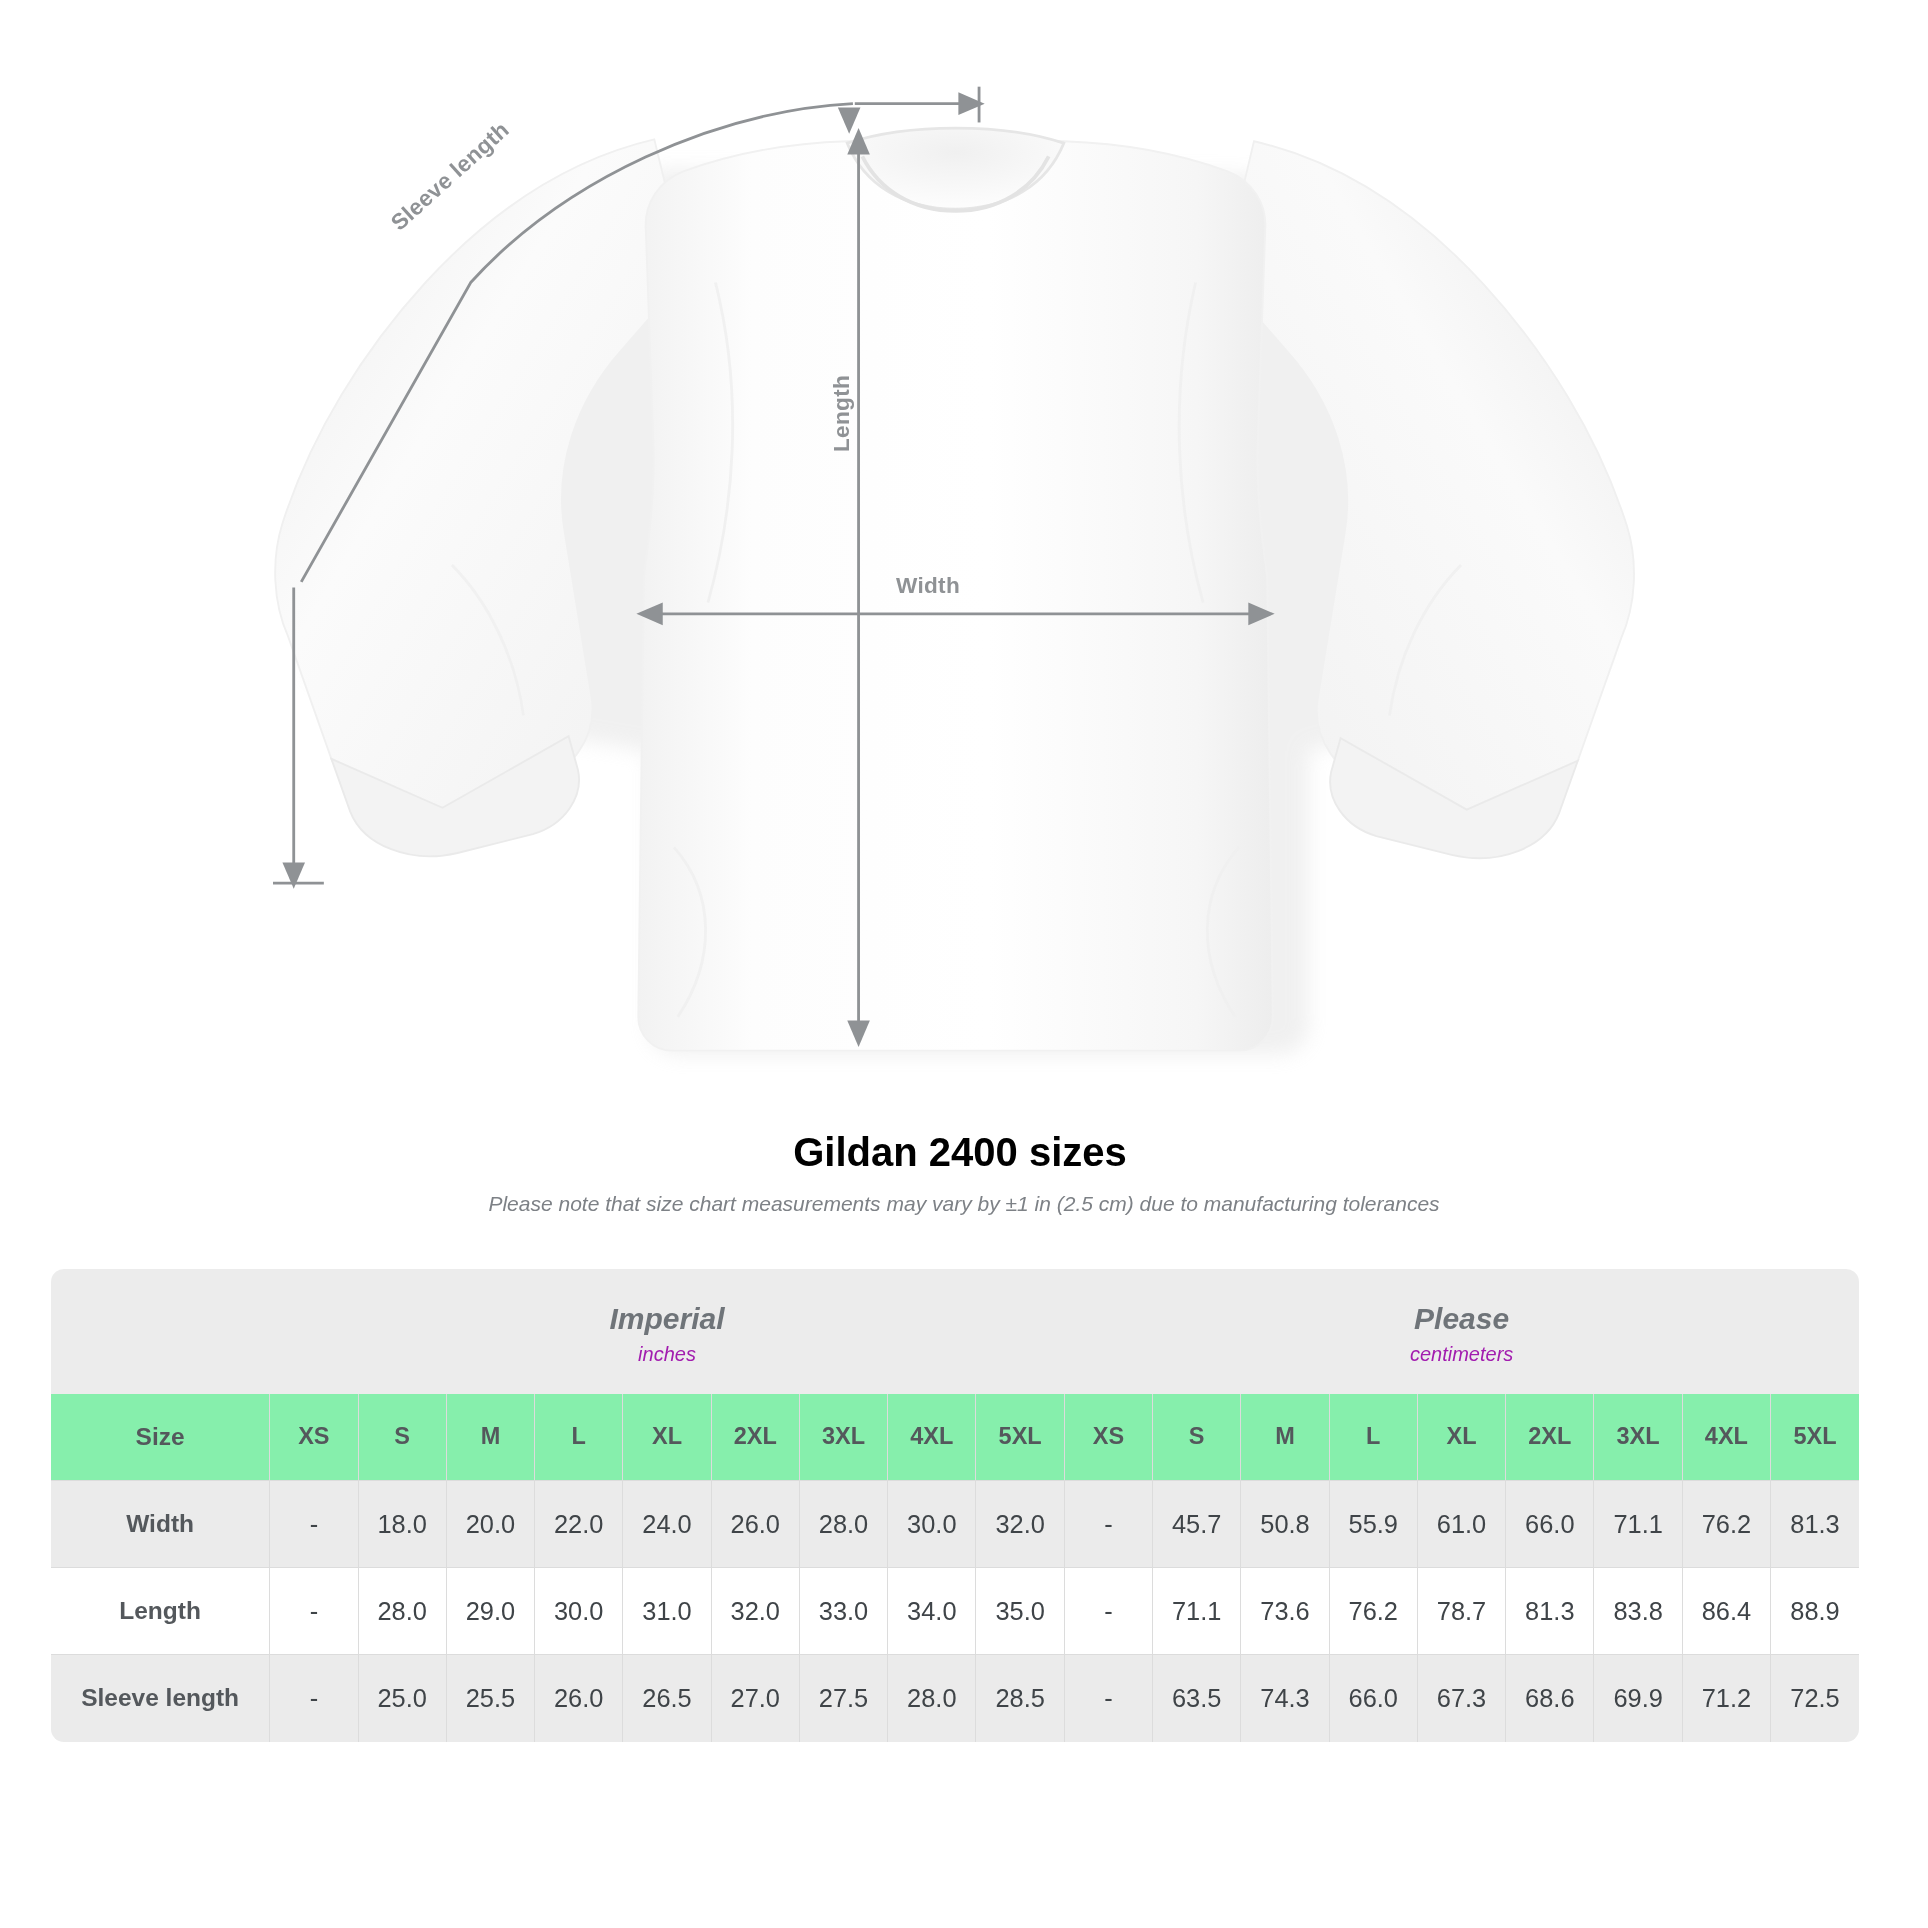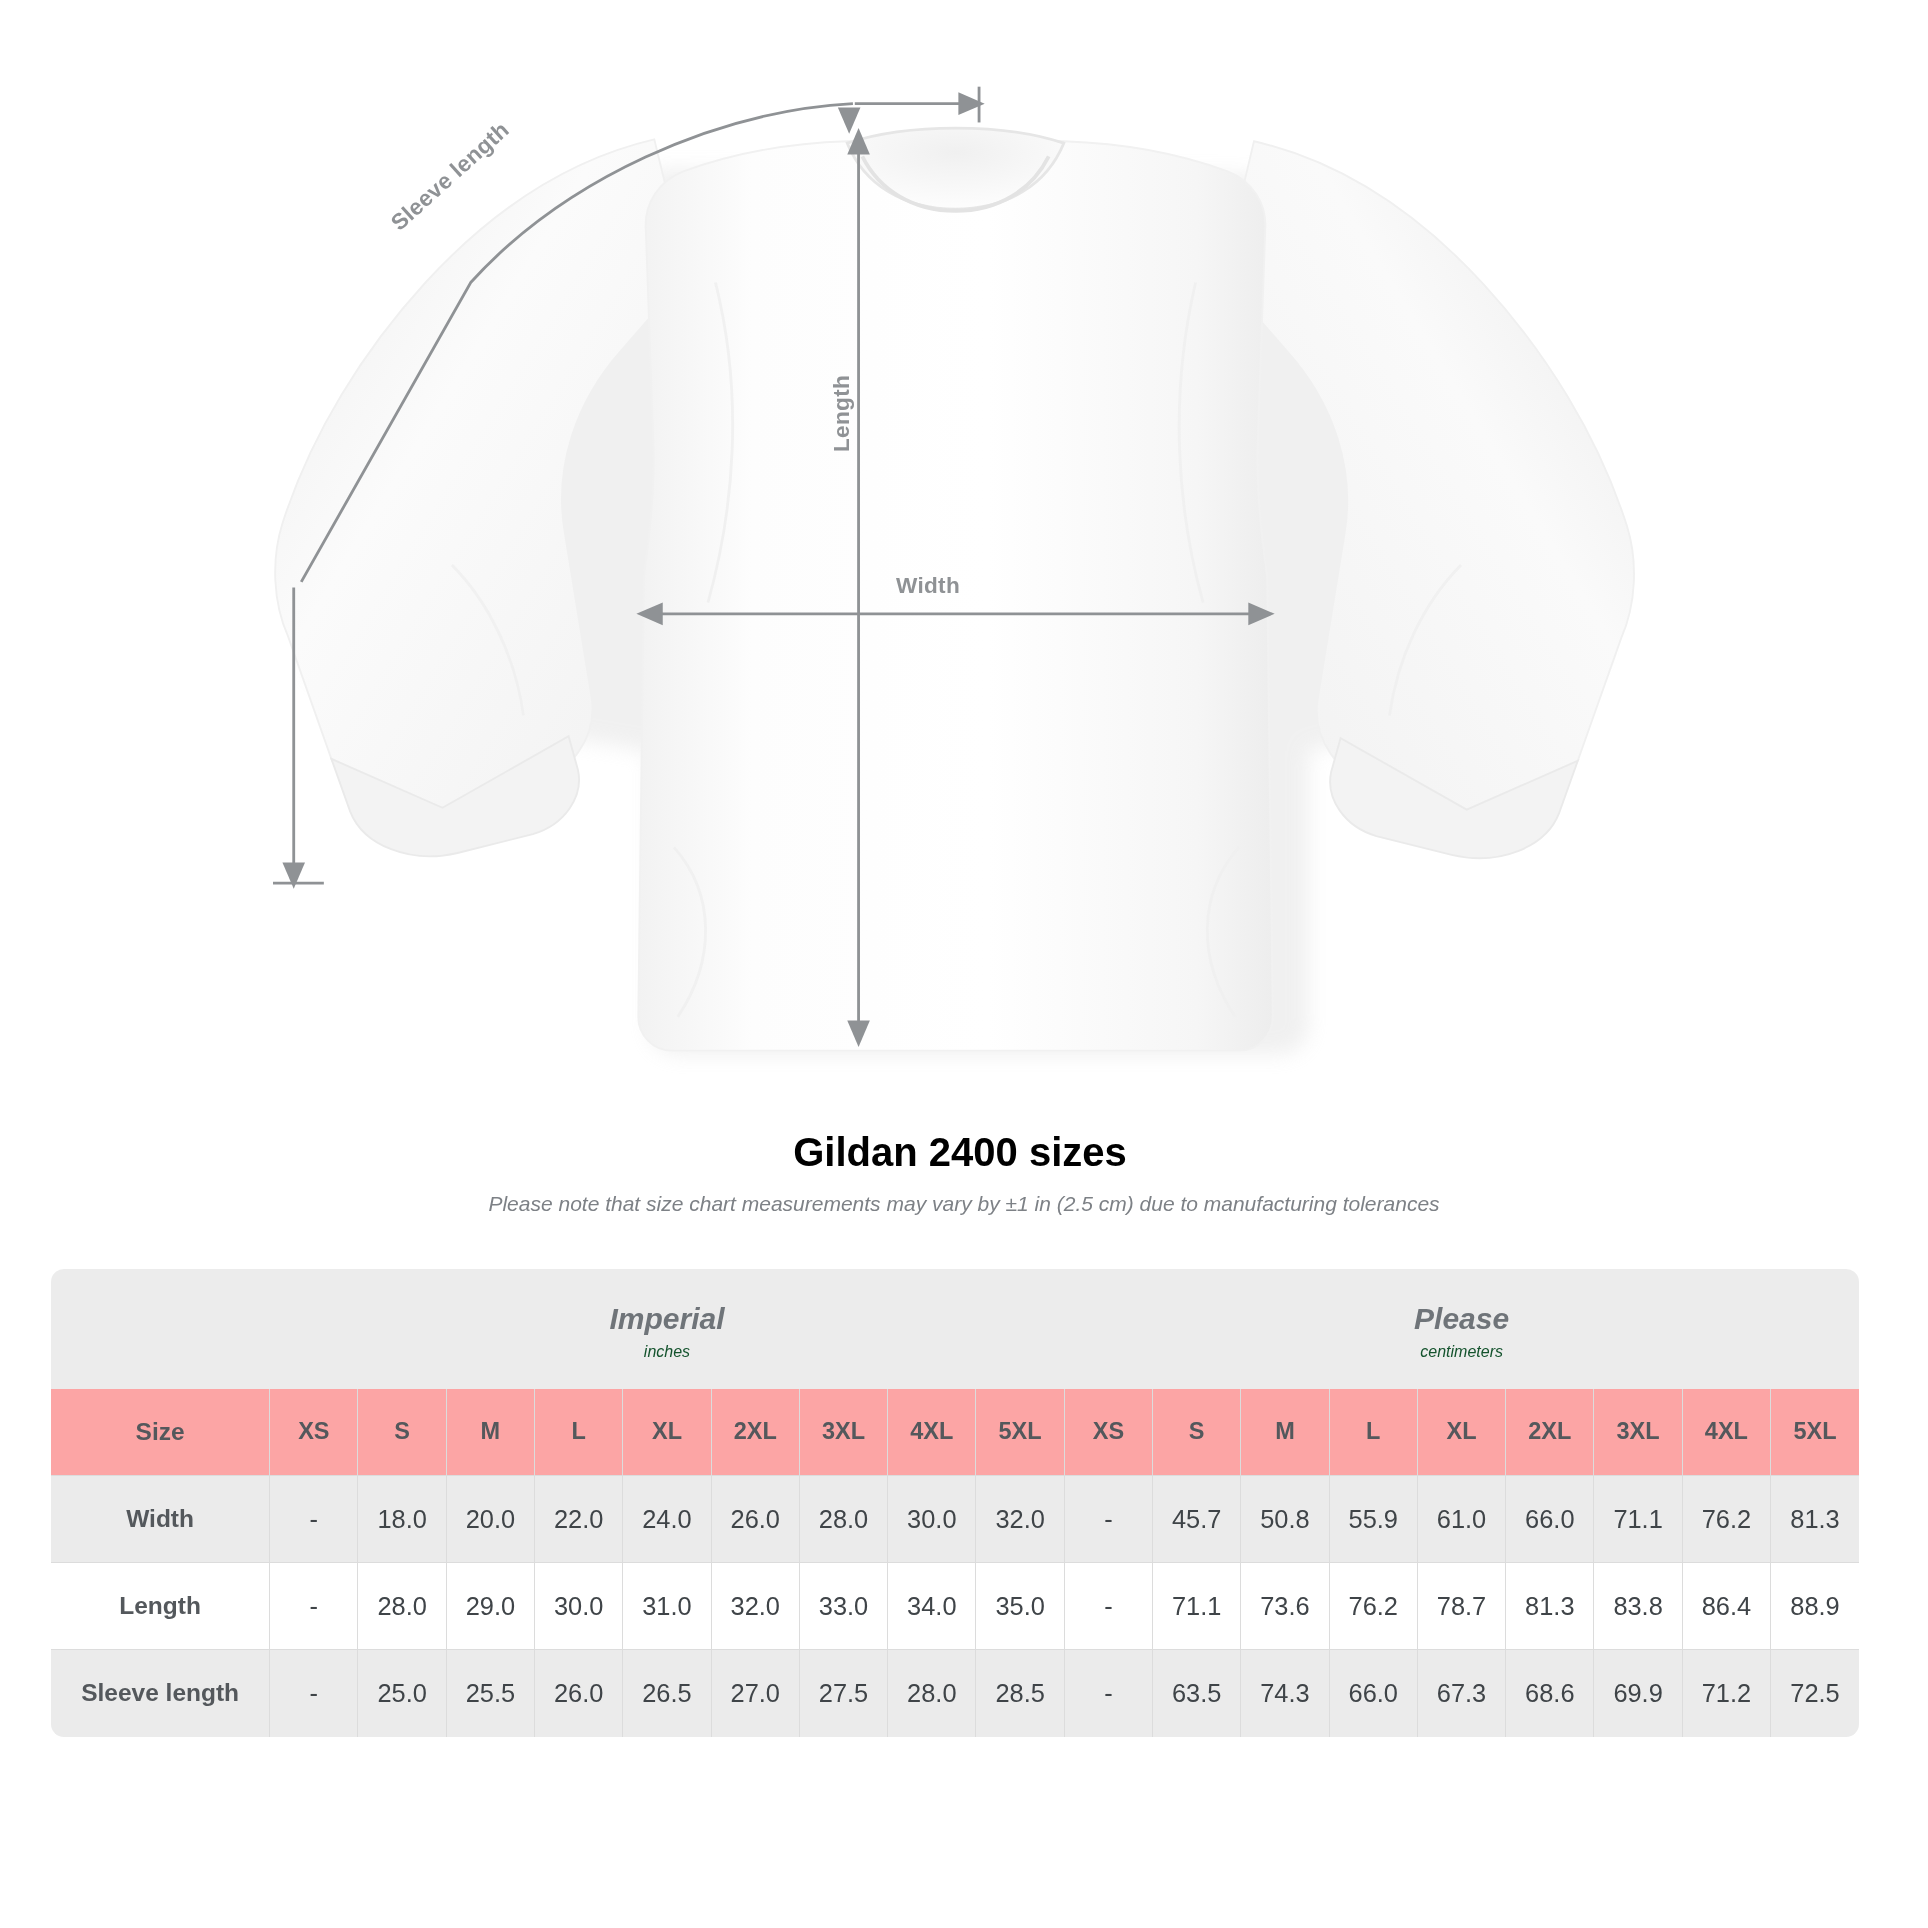--- a/index.html
+++ b/index.html
@@ -90,28 +90,28 @@
   .unit-head td:first-child { border-top-left-radius: 13px; }
   .unit-head td:last-child  { border-top-right-radius: 13px; }
   .unit-name {
     font-size: 30px;
     font-weight: bold;
     font-style: italic;
     color: #6f7479;
     line-height: 1.2;
   }
   .unit-sub {
-    font-size: 16px;
+    font-size: 20px;
     font-style: italic;
-    color: #14532d;
+    color: #a21caf;
     margin-top: 5.6px;
   }
 
   
-  tr.row-size { background: #fca5a5; }
+  tr.row-size { background: #86efac; }
   tr.row-size td {
     height: 87px;
     font-size: 23.5px;
     font-weight: bold;
     color: #54585c;
   }
   tr.row-size td.rowhead {
     font-size: 24.5px;
   }
 

